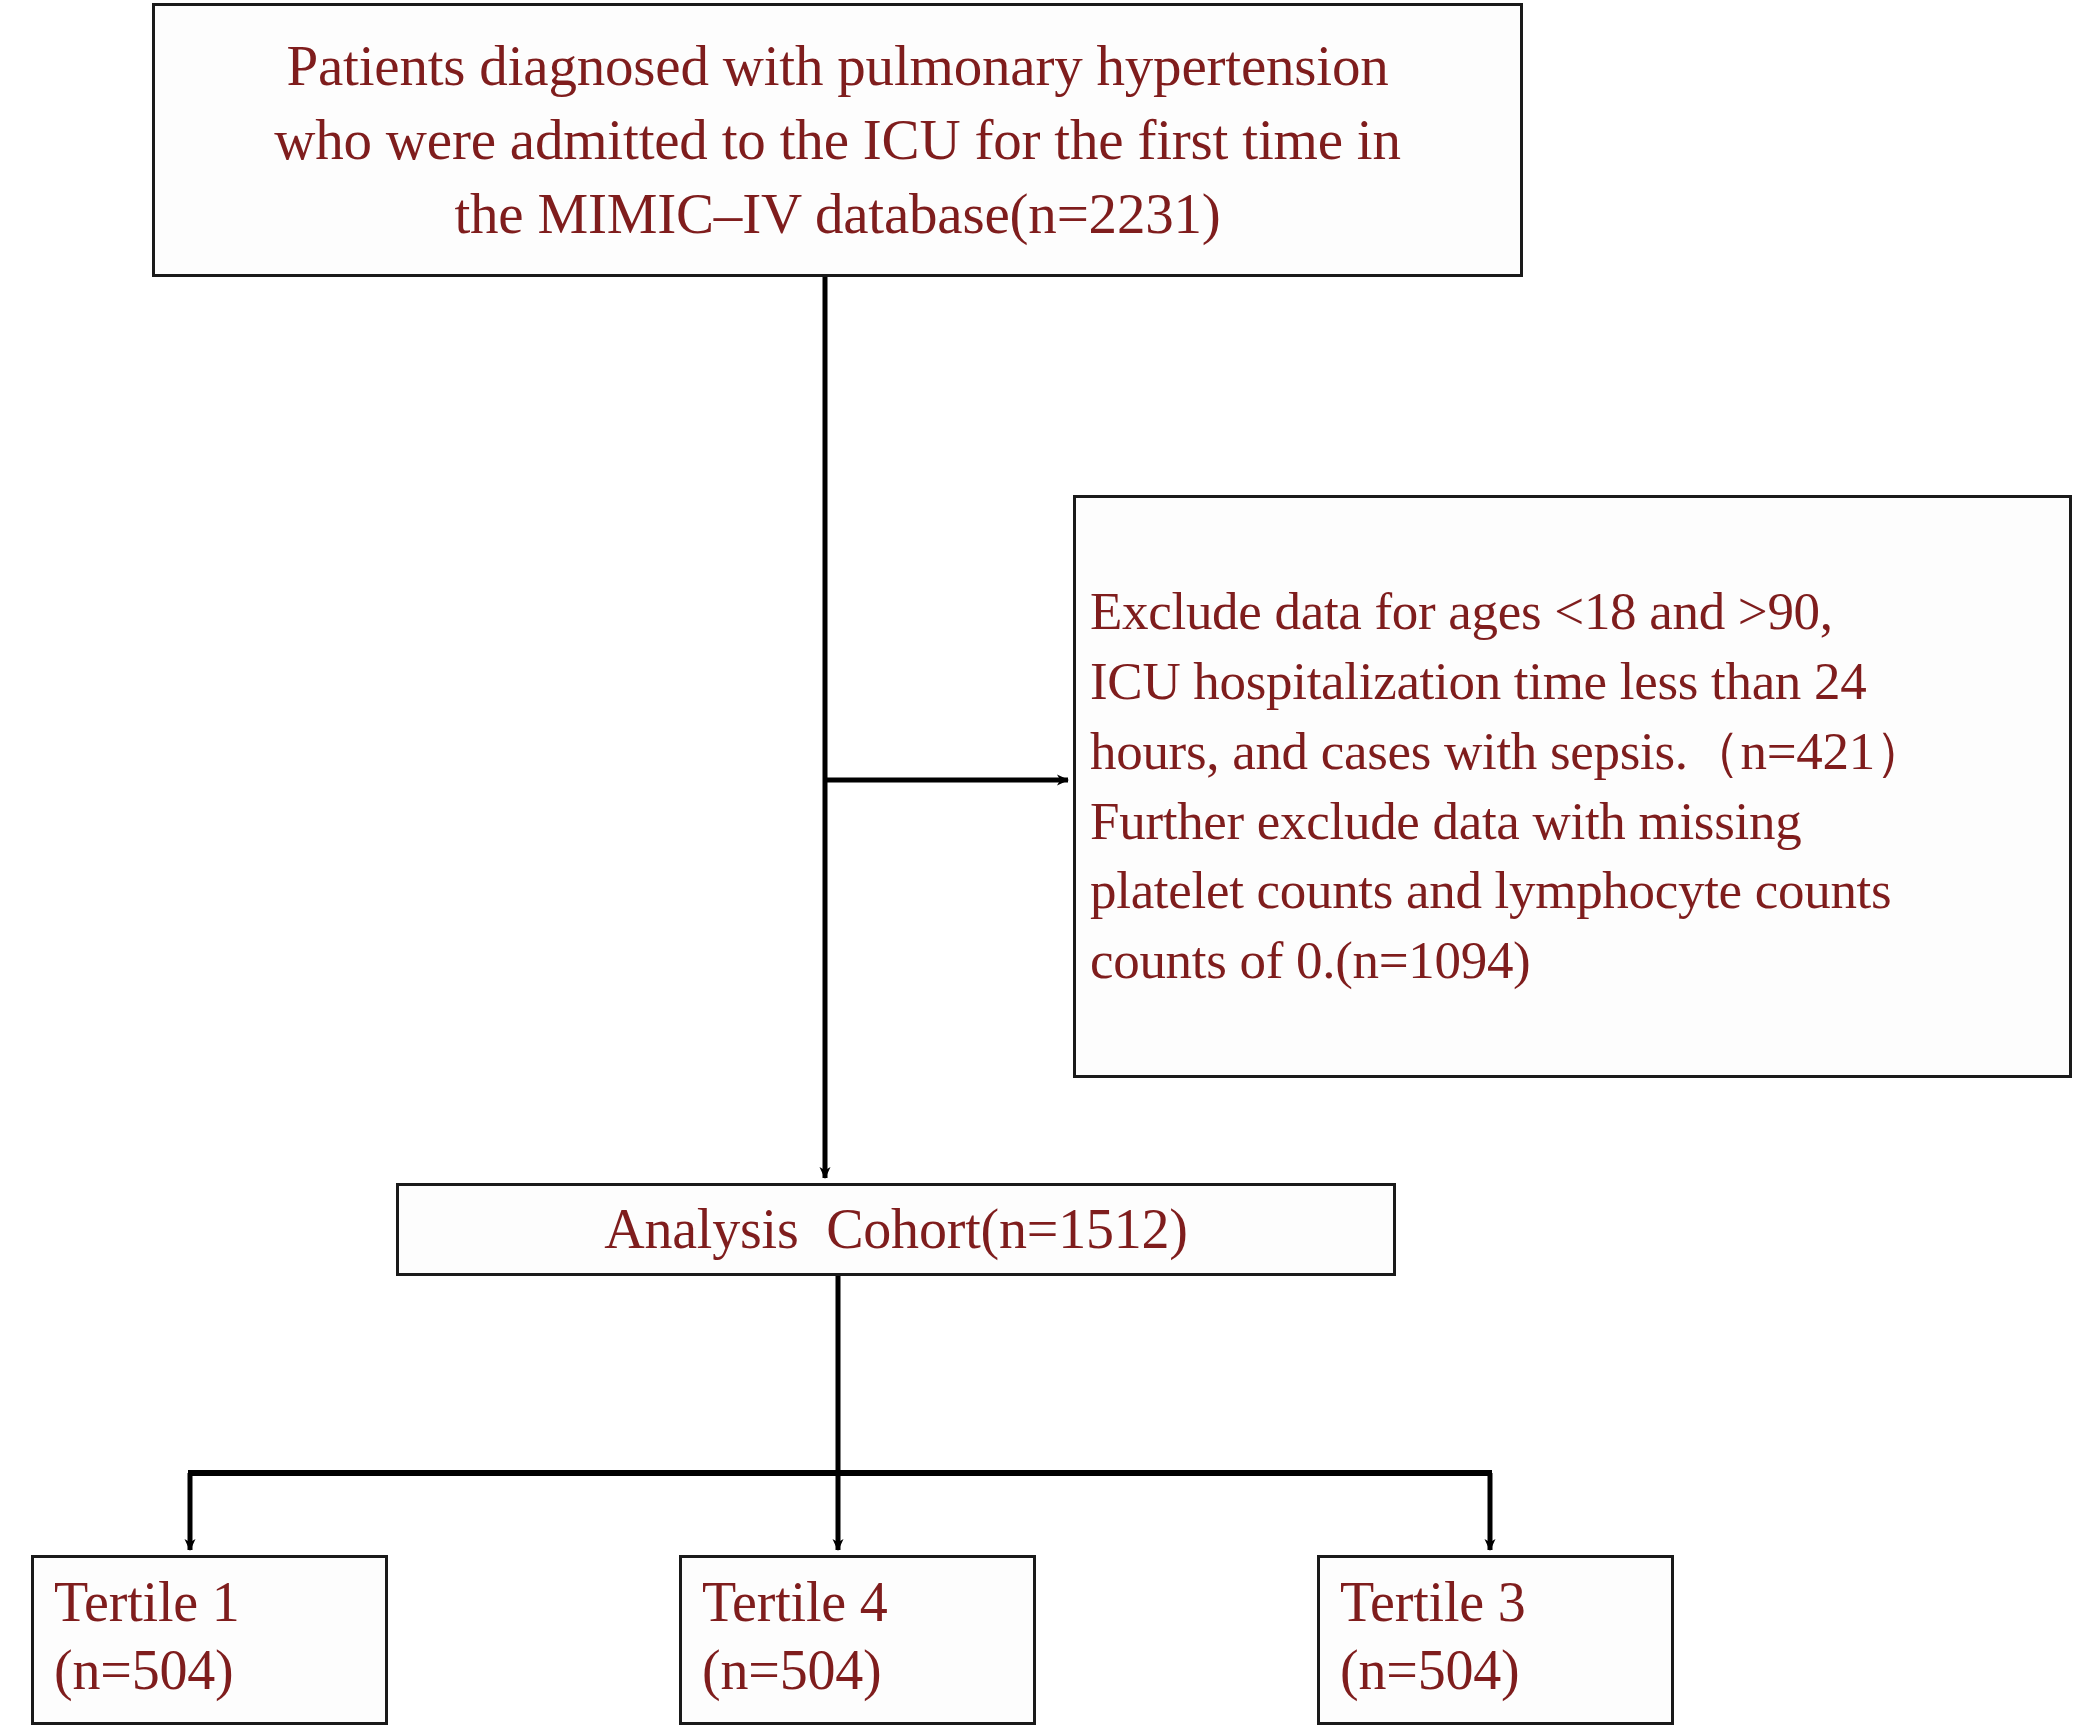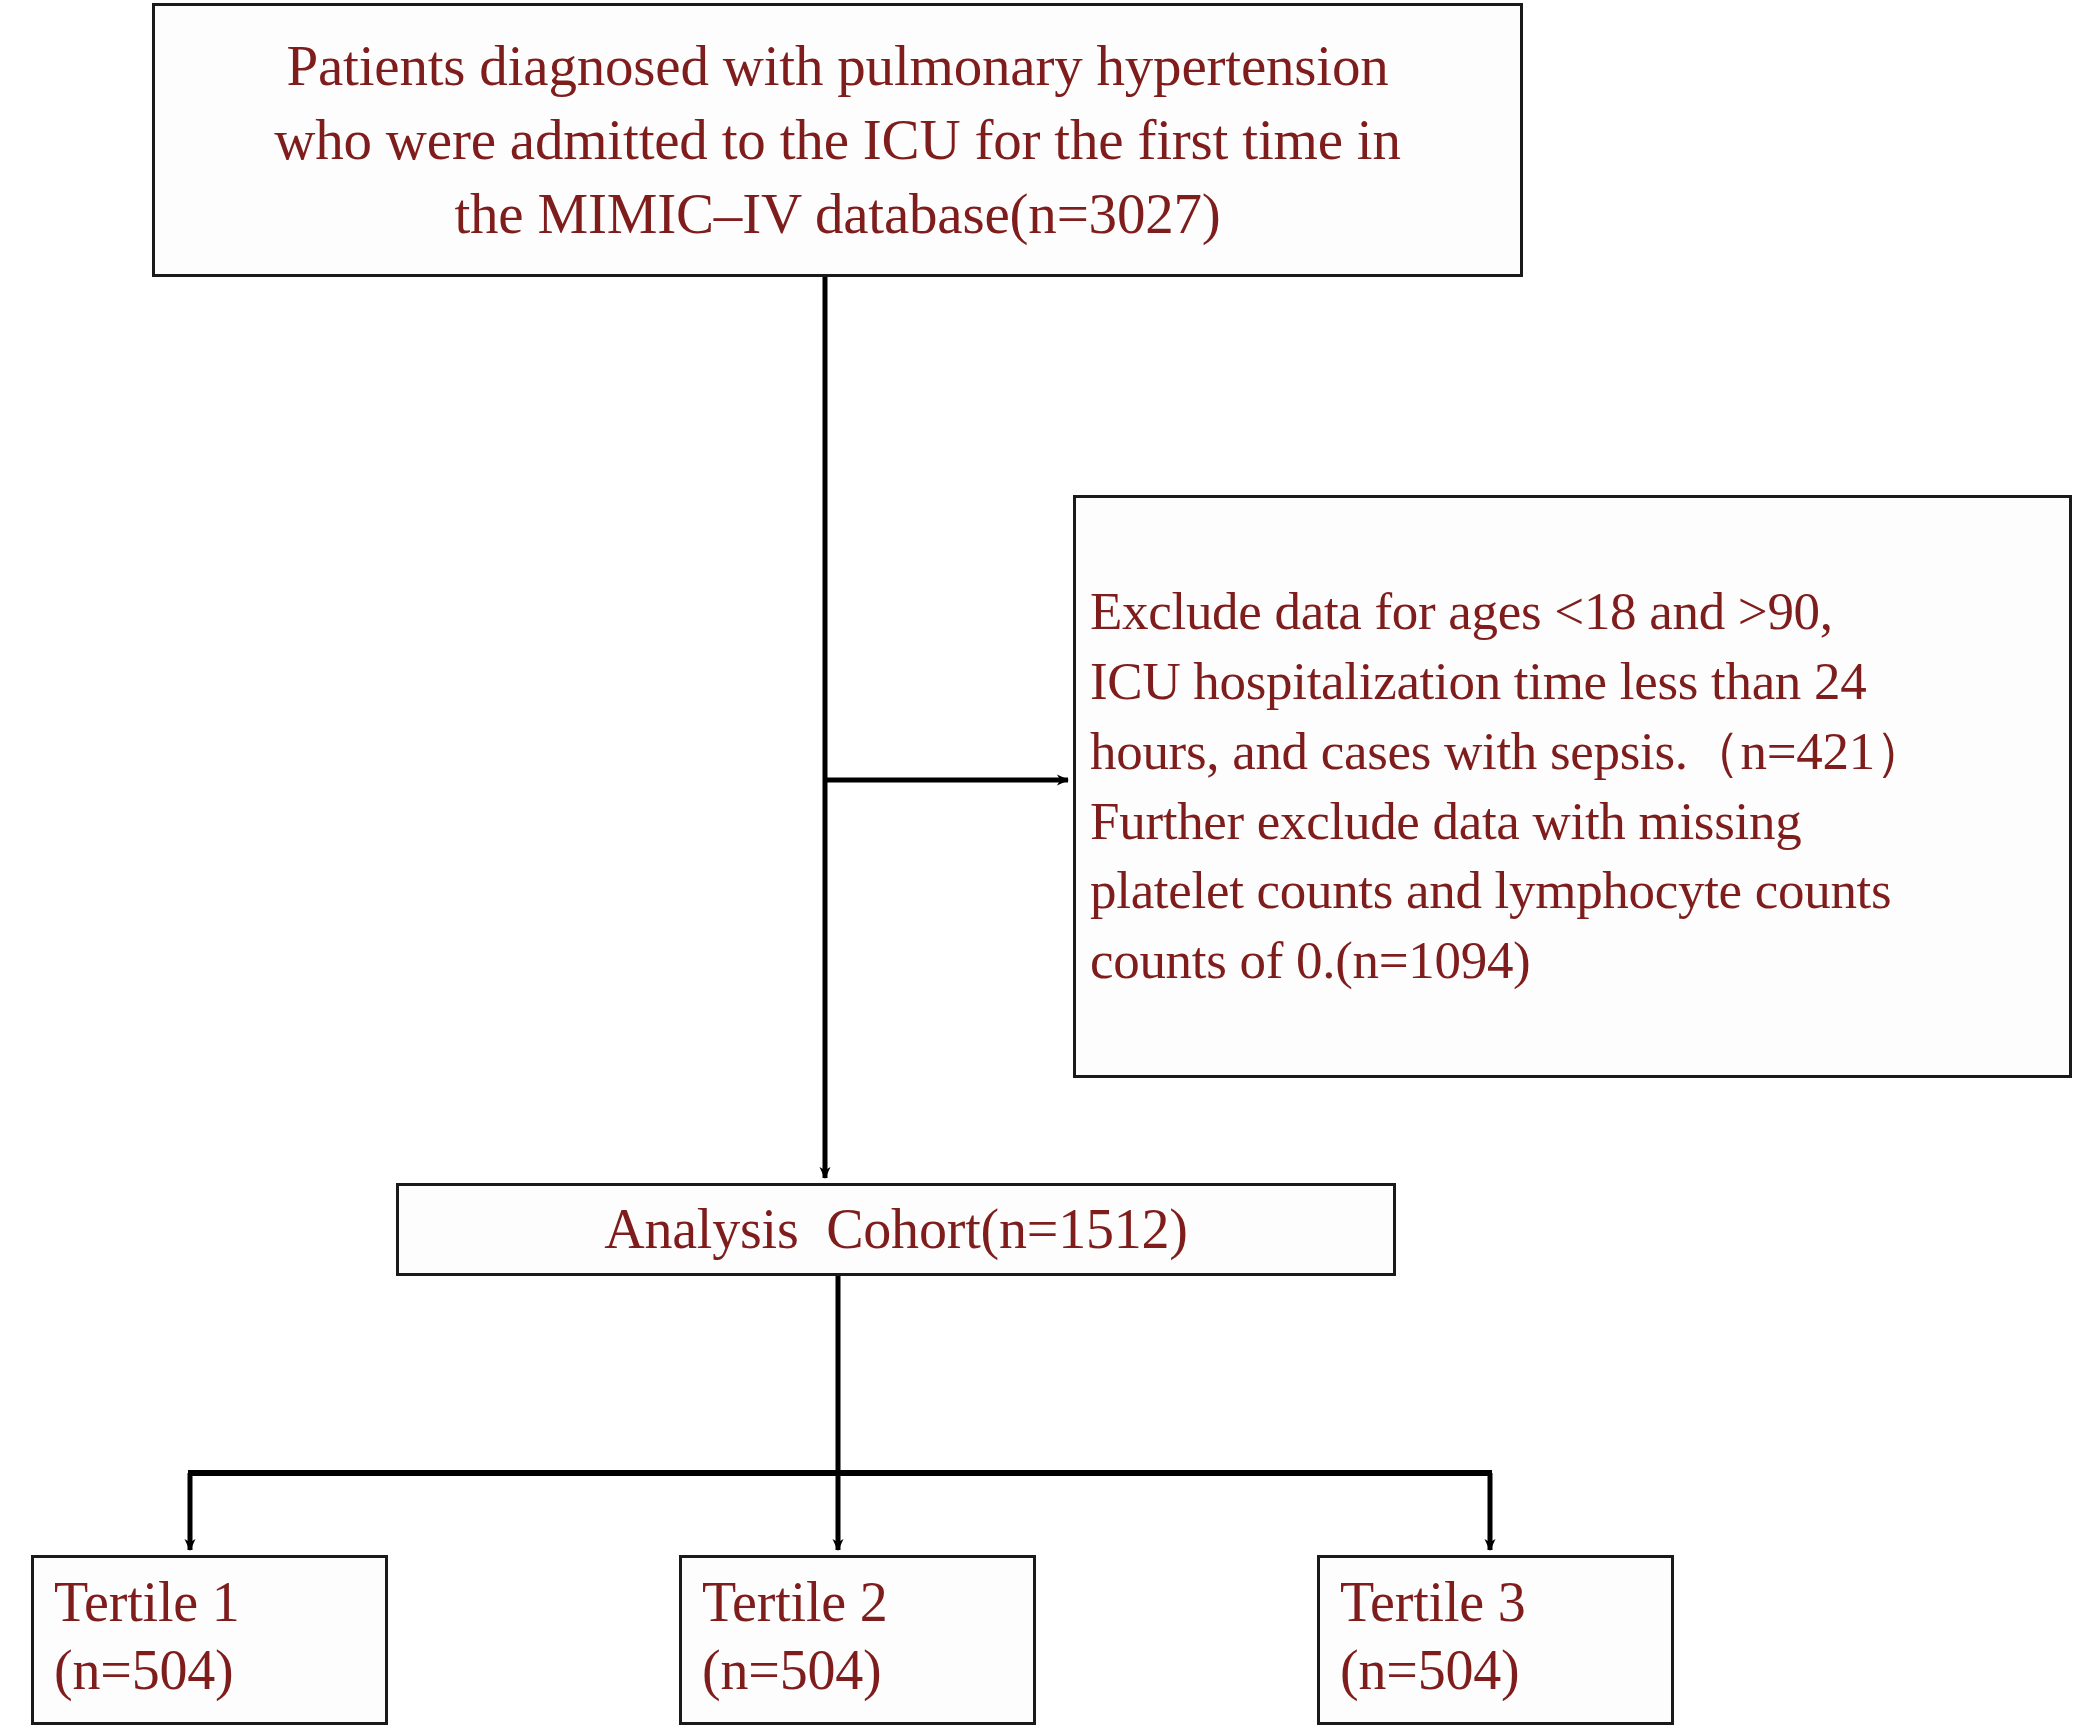--- a/index.html
+++ b/index.html
@@ -146,21 +146,21 @@
     </g>
 
     <g>
       <line x1="1490" y1="1473" x2="1490" y2="1550" stroke="#000000" stroke-width="5" marker-end="url(#arrowhead)"></line>
     </g>
   </svg>
 
   <div class="node" id="box-source">
     <div class="line">Patients diagnosed with pulmonary hypertension</div>
     <div class="line">who were admitted to the ICU for the first time in</div>
-    <div class="line">the MIMIC–IV database(n=3027)</div>
+    <div class="line">the MIMIC–IV database(n=2231)</div>
   </div>
 
   <div class="node" id="box-exclusion">
     <div class="line">Exclude data for ages &lt;18 and &gt;90,</div>
     <div class="line">ICU hospitalization time less than 24</div>
     <div class="line">hours, and cases with sepsis.（n=421）</div>
     <div class="line">Further exclude data with missing</div>
     <div class="line">platelet counts and lymphocyte counts</div>
     <div class="line">counts of 0.(n=1094)</div>
   </div>
@@ -168,21 +168,21 @@
   <div class="node" id="box-cohort">
     <div class="line">Analysis  Cohort(n=1512)</div>
   </div>
 
   <div class="node tertile" id="box-tertile-1">
     <div class="line">Tertile 1</div>
     <div class="line">(n=504)</div>
   </div>
 
   <div class="node tertile" id="box-tertile-2">
-    <div class="line">Tertile 2</div>
+    <div class="line">Tertile 4</div>
     <div class="line">(n=504)</div>
   </div>
 
   <div class="node tertile" id="box-tertile-3">
     <div class="line">Tertile 3</div>
     <div class="line">(n=504)</div>
   </div>
 
 </div>
 

